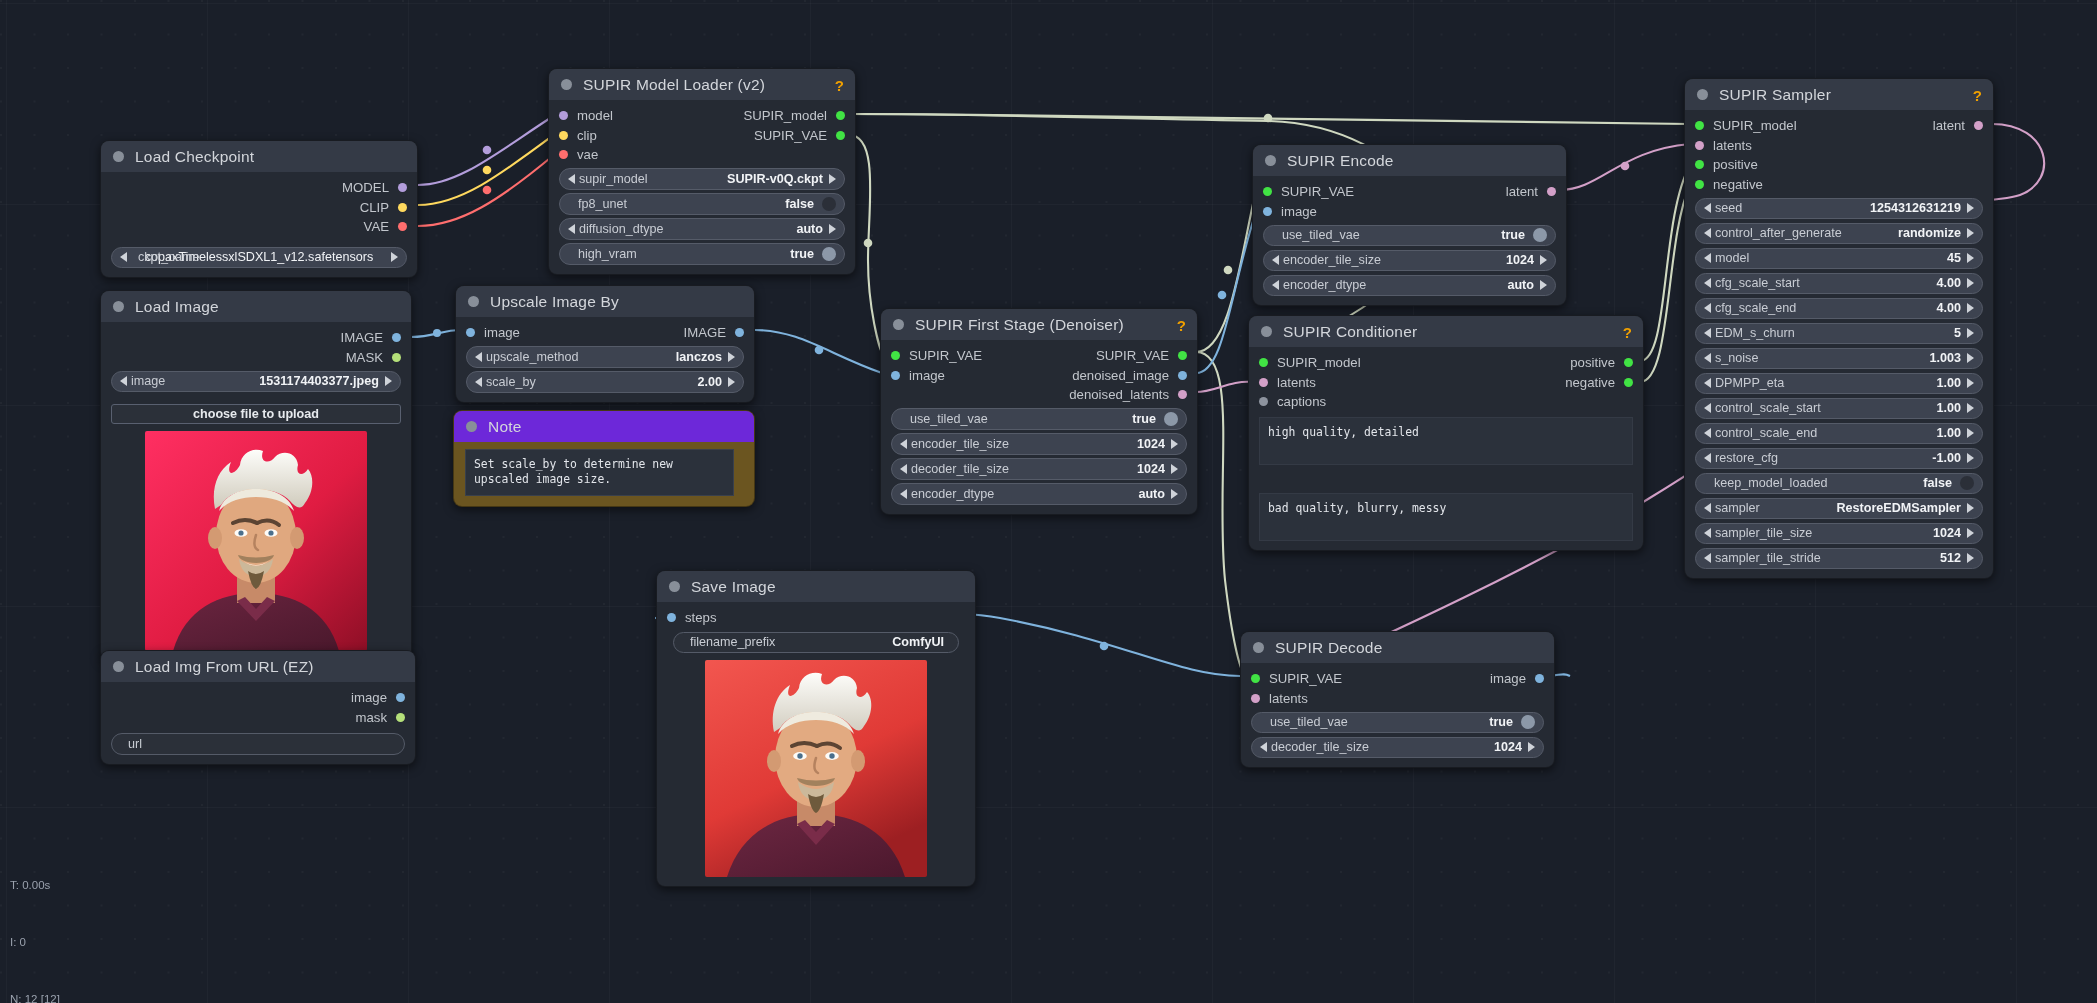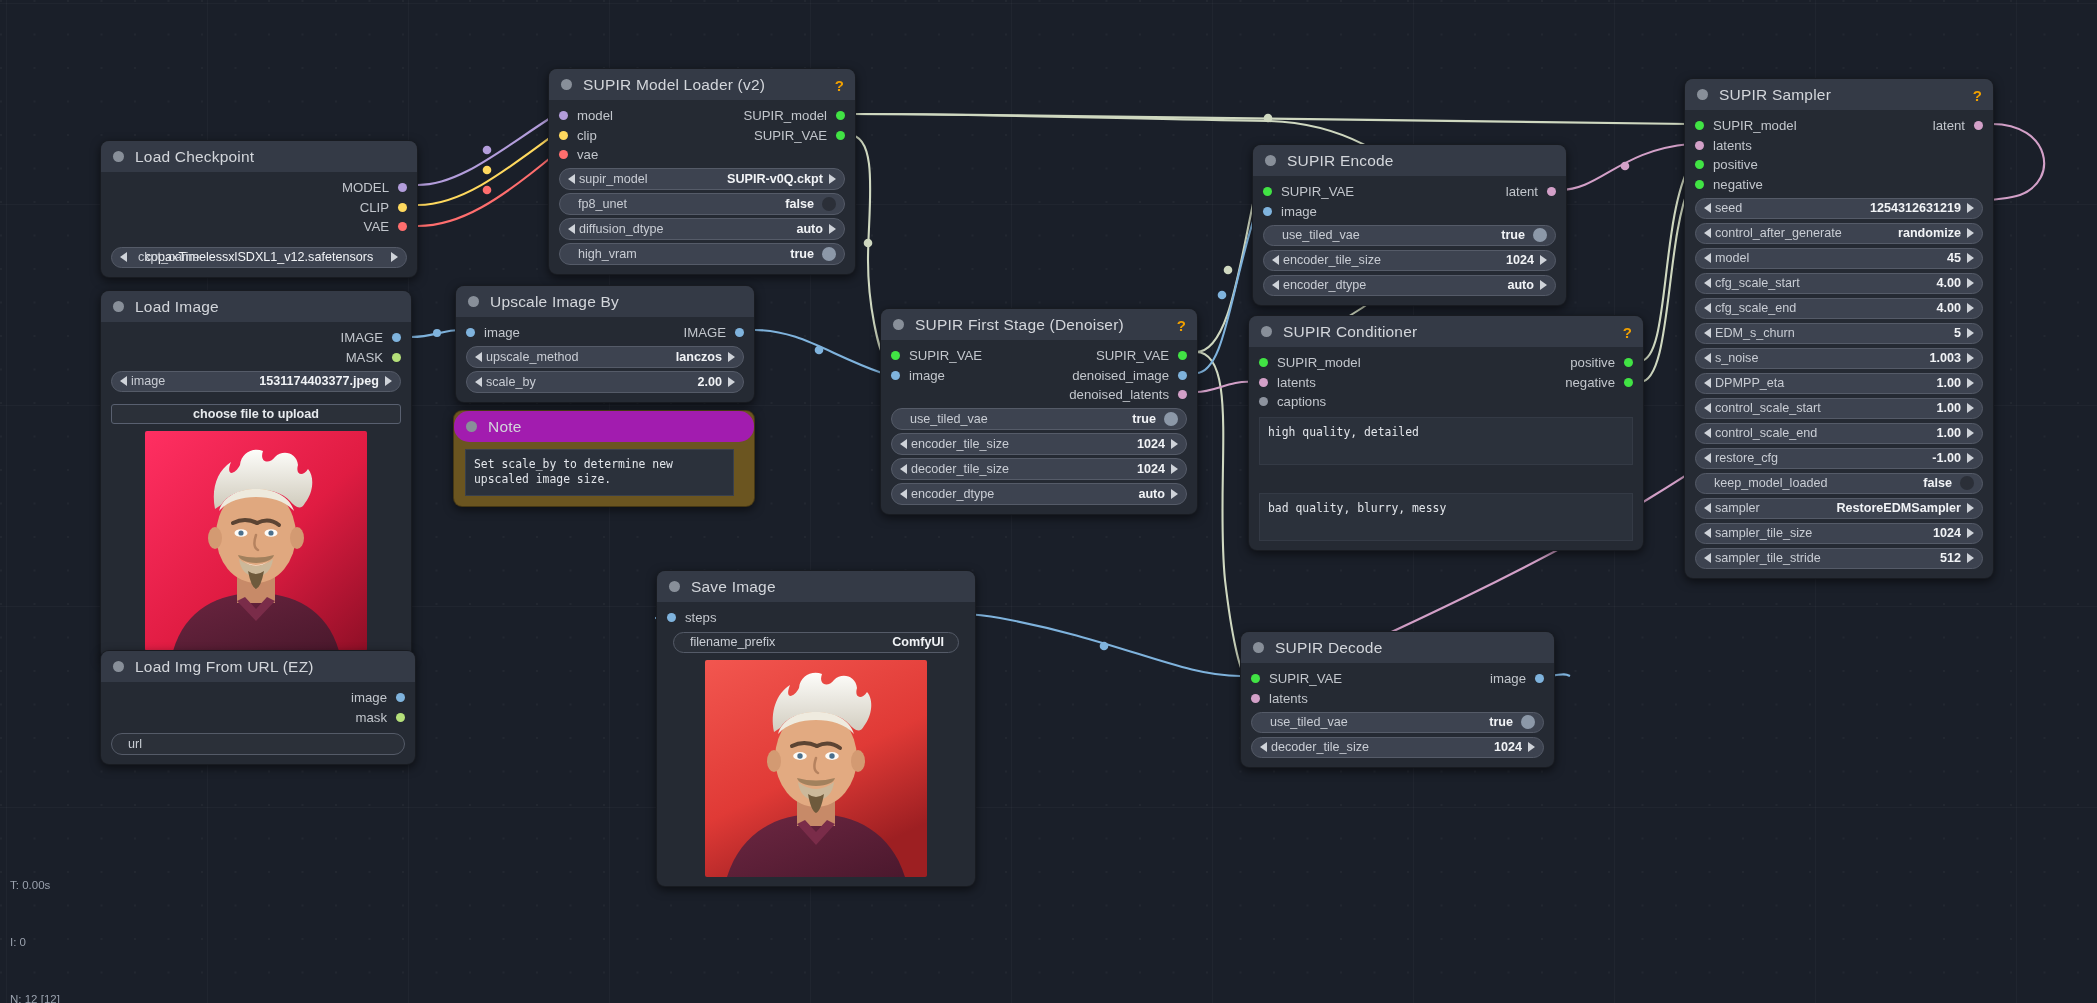--- a/index.html
+++ b/index.html
@@ -112,21 +112,21 @@
     margin: 7px auto 0 auto;
     display:block;
     border-radius: 2px;
     overflow:hidden;
     position: relative;
   }
   .portrait { width:100%; height:100%; display:block; }
 
   
   .node.note { background:#6b5520; }
-  .node.note .node-title { background:#a21caf;border-radius:15px; }
+  .node.note .node-title { background:#6d28d9; }
   .node.note .node-body { padding: 7px 9px 10px 0; }
   .node.note .text-widget { background:#2b313b; border-color:#39404c; margin: 0 11px; min-height:44px; }
 
   .stats {
     position:absolute; left:10px; top:838px;
     color:#9aa1ad; font-size:11.5px; line-height:1.65;
     font-family: "Liberation Sans", sans-serif;
     white-space: pre;
   }
 </style>

